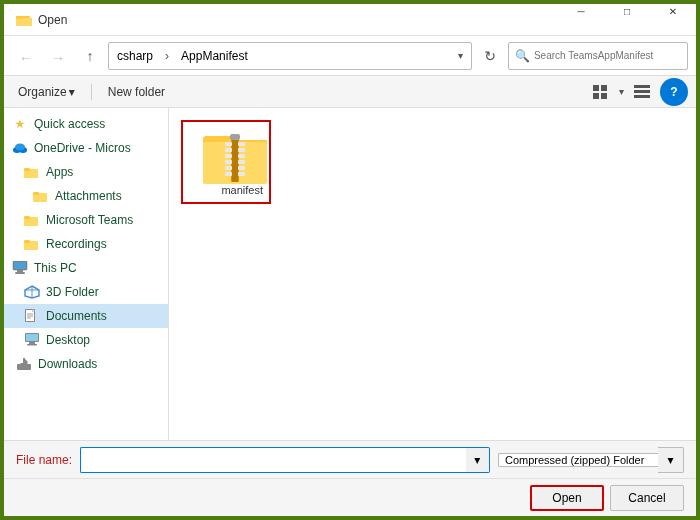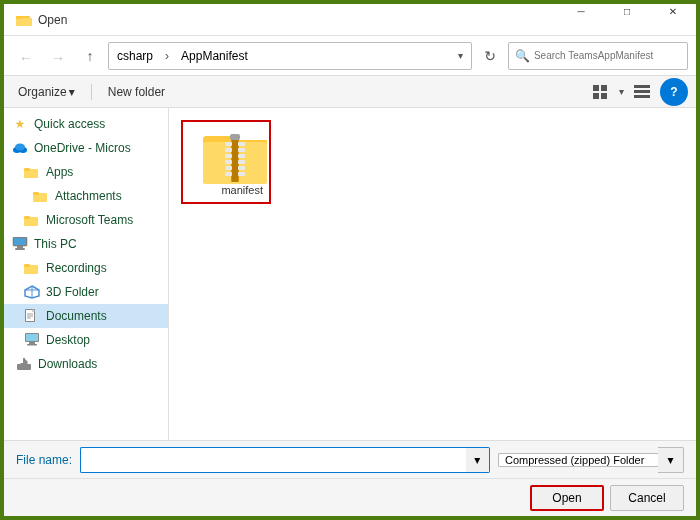--- a/index.html
+++ b/index.html
@@ -46,21 +46,21 @@
 
     
     .main-area { flex: 1; padding: 12px; background: #fff; position: relative; overflow: auto; }
     
     
     .file-item { display: inline-flex; flex-direction: column; align-items: flex-end; gap: 4px; padding: 6px; cursor: pointer; border: 2px solid #cc0000; background: transparent; width: 90px; }
     .file-item-label { font-size: 11px; color: #333; text-align: center; }
 
     
     .zip-folder { position: relative; width: 60px; height: 52px; }
-    .file-name-label { font-size: 12px; color: #0369a1; white-space: nowrap; }
+    .file-name-label { font-size: 12px; color: #b91c1c; white-space: nowrap; }
     .file-name-input-wrap { flex: 1; display: flex; align-items: center; }
     .file-name-input { width: 100%; height: 26px; border: 1px solid #0078d7; border-right: none; border-radius: 2px 0 0 2px; padding: 0 6px; font-size: 12px; outline: none; }
     .file-name-dropdown { width: 26px; height: 26px; border: 1px solid #0078d7; border-left: none; background: #f0f0f0; cursor: pointer; display: flex; align-items: center; justify-content: center; border-radius: 0 2px 2px 0; }
     .file-type-select-wrap { display: flex; align-items: center; }
     .file-type-select { height: 14px; border: 1px solid #bbb; border-right: none; background: #fff; padding: 0 6px; font-size: 11px; cursor: pointer; white-space: nowrap; min-width: 160px; border-radius: 2px 0 0 2px; display: flex; align-items: center; }
     .file-type-dropdown { width: 26px; height: 26px; border: 1px solid #bbb; border-left: none; background: #f0f0f0; cursor: pointer; display: flex; align-items: center; justify-content: center; border-radius: 0 2px 2px 0; }
     .action-btn { height: 26px; min-width: 74px; border: 1px solid #bbb; background: #f0f0f0; cursor: pointer; font-size: 12px; border-radius: 2px; padding: 0 12px; }
     .action-btn.primary { border: 2px solid #cc0000; font-weight: normal; }
 
     
@@ -188,40 +188,40 @@
       <div class="sidebar-item" style="padding-left:20px;">
         <span class="item-icon">
           <svg width="16" height="14" viewBox="0 0 16 14">
               <rect x="0" y="4" width="14" height="9" rx="1" fill="#FFD966"></rect>
               <rect x="0" y="3" width="6" height="3" rx="1" fill="#FFC83D"></rect>
             </svg>
         </span>
         <span class="item-label">Microsoft Teams</span>
       </div>
 
+      <div class="sidebar-item" style="padding-left:20px;">
+        <span class="item-icon">
+          <svg width="16" height="14" viewBox="0 0 16 14">
+              <rect x="0" y="4" width="14" height="9" rx="1" fill="#FFD966"></rect>
+              <rect x="0" y="3" width="6" height="3" rx="1" fill="#FFC83D"></rect>
+            </svg>
+        </span>
+        <span class="item-label">Recordings</span>
+      </div>
+
       <div class="sidebar-item">
         <span class="item-icon">
           <svg width="16" height="14" viewBox="0 0 16 14">
             <rect x="1" y="0" width="14" height="9" rx="1" fill="#888" stroke="#666" stroke-width="0.5"></rect>
             <rect x="2" y="1" width="12" height="7" fill="#4a9fd4"></rect>
             <rect x="5" y="9" width="6" height="2" fill="#888"></rect>
             <rect x="3" y="11" width="10" height="2" rx="1" fill="#888"></rect>
           </svg>
         </span>
         <span class="item-label">This PC</span>
-      </div>
-
-      <div class="sidebar-item" style="padding-left:20px;">
-        <span class="item-icon">
-          <svg width="16" height="14" viewBox="0 0 16 14">
-              <rect x="0" y="4" width="14" height="9" rx="1" fill="#FFD966"></rect>
-              <rect x="0" y="3" width="6" height="3" rx="1" fill="#FFC83D"></rect>
-            </svg>
-        </span>
-        <span class="item-label">Recordings</span>
       </div>
 
       <div class="sidebar-item" style="padding-left:20px;">
         <span class="item-icon">
           <svg width="16" height="14" viewBox="0 0 16 14">
             <polygon points="8,1 15,5 15,11 8,13 1,11 1,5" fill="none" stroke="#4a90d9" stroke-width="1.5"></polygon>
             <line x1="1" y1="5" x2="15" y2="5" stroke="#4a90d9" stroke-width="1"></line>
             <line x1="8" y1="1" x2="8" y2="13" stroke="#4a90d9" stroke-width="1"></line>
           </svg>
         </span>

